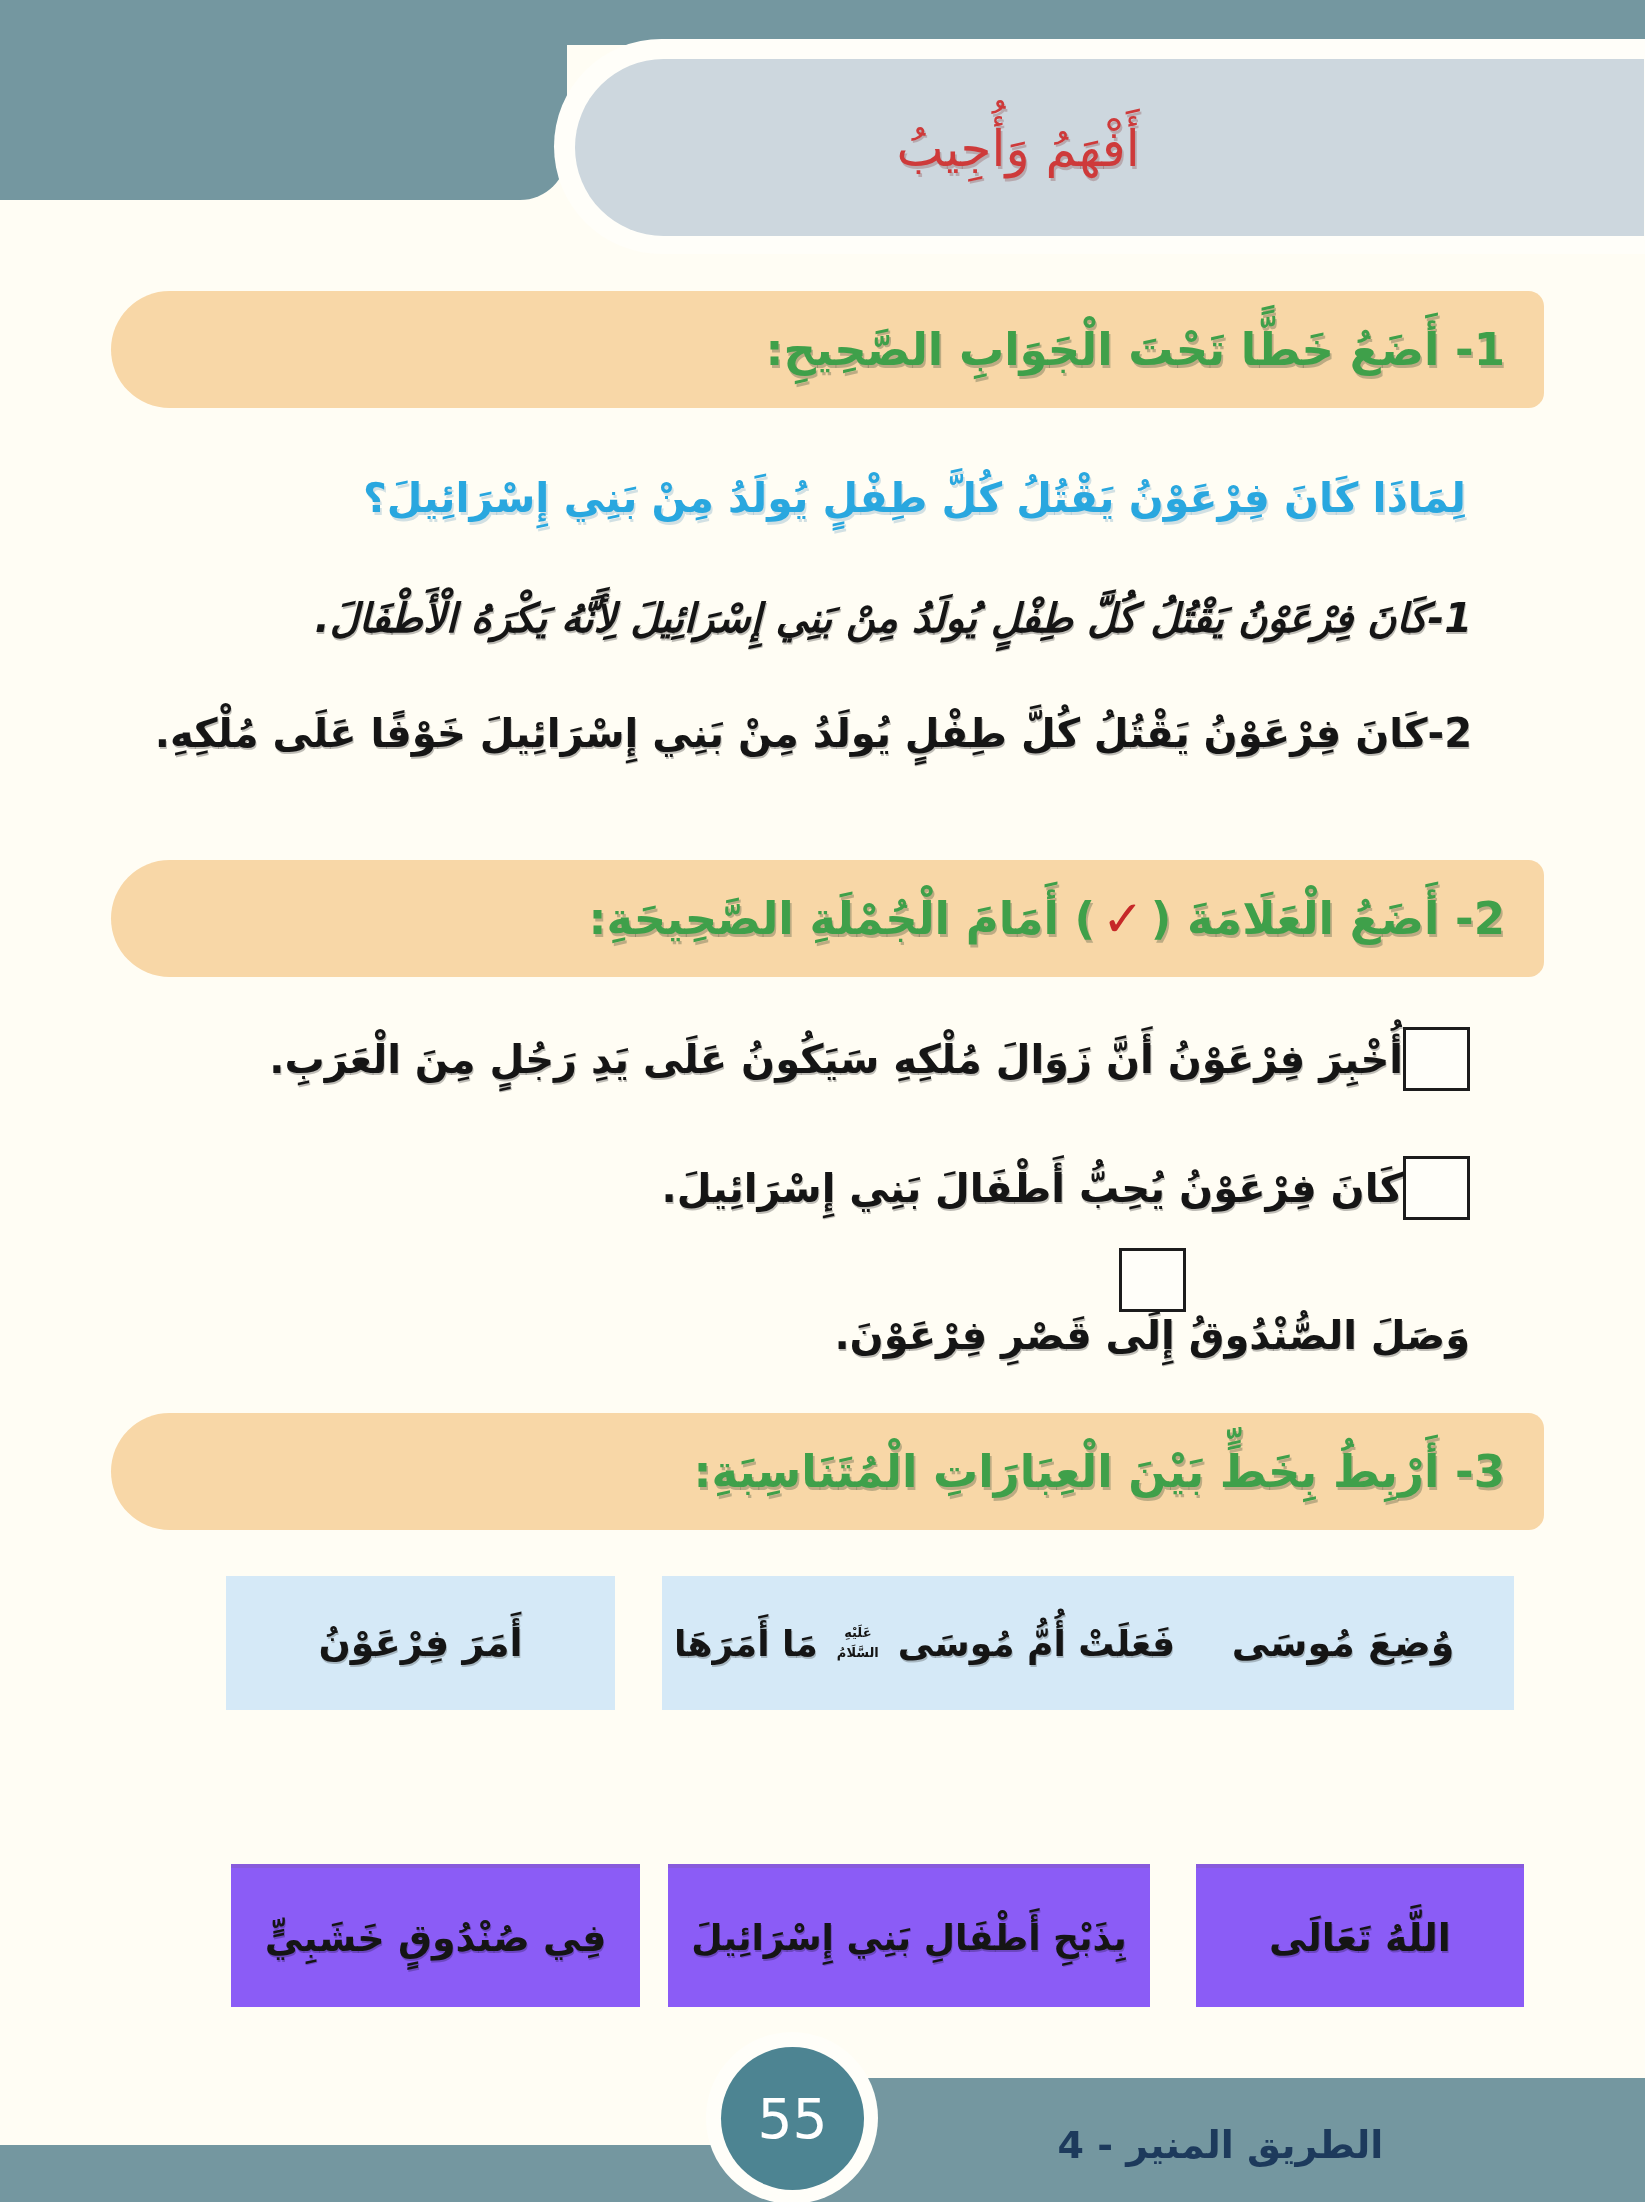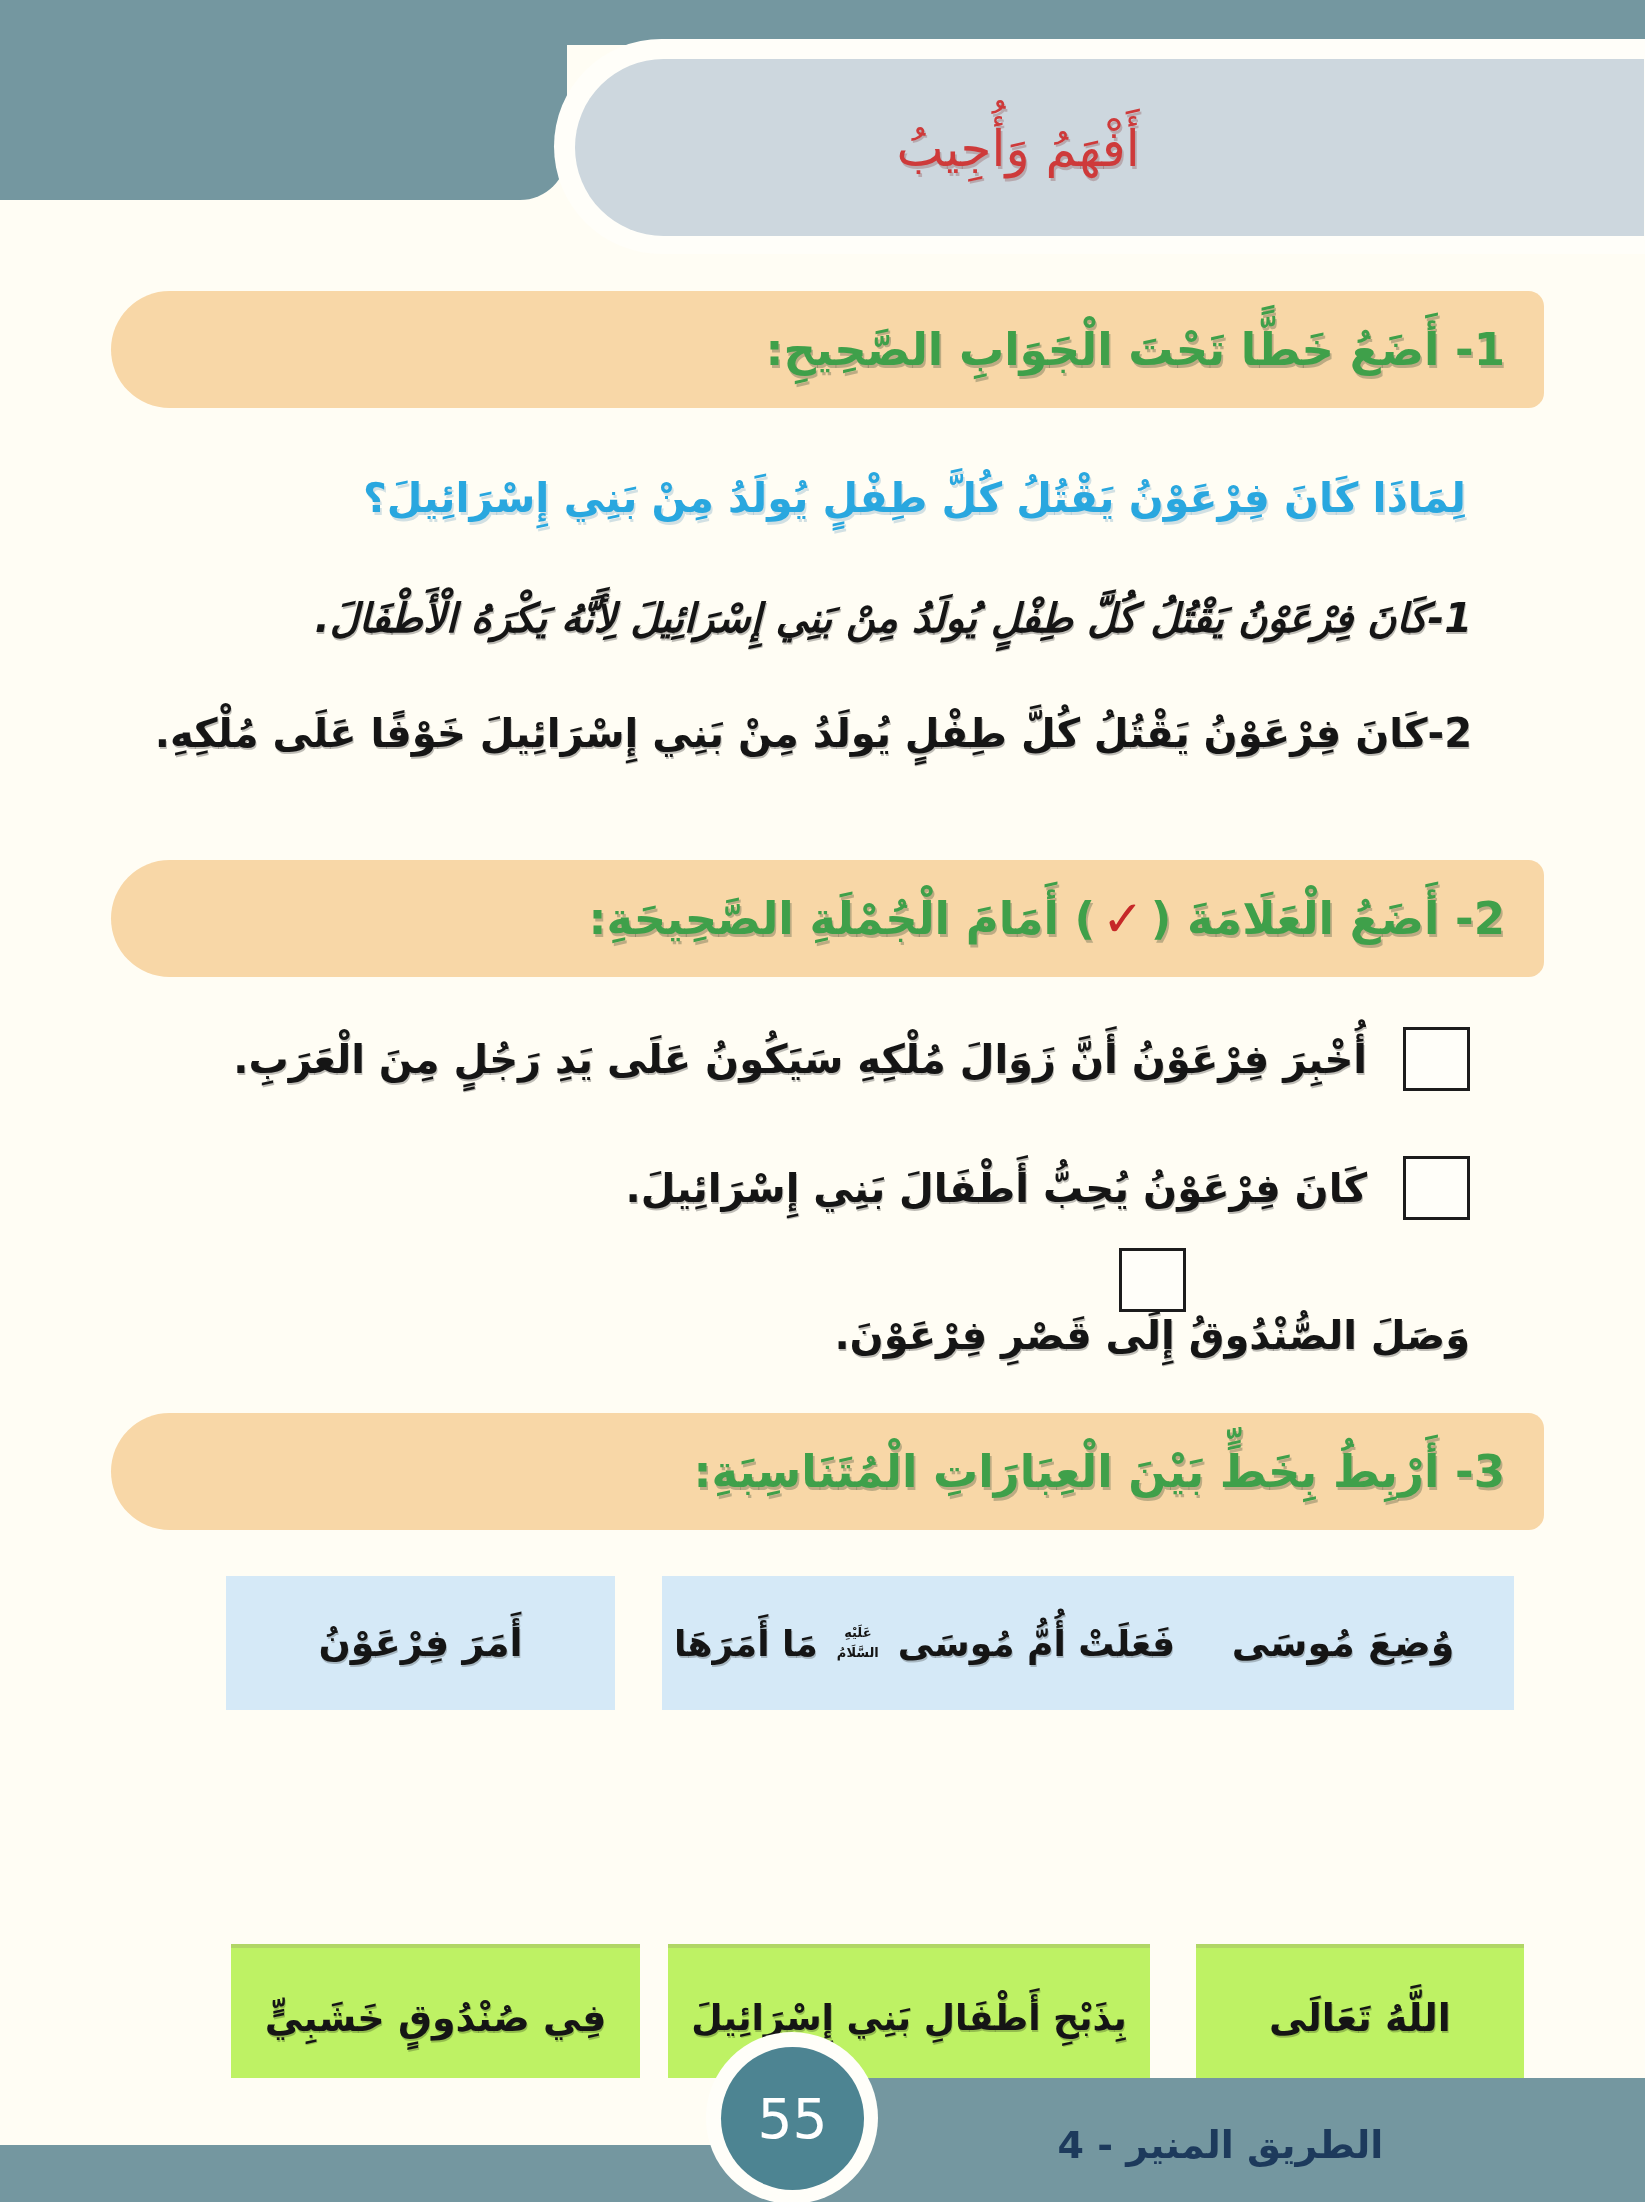--- a/index.html
+++ b/index.html
@@ -54,39 +54,39 @@
     position:absolute; right:173px; height:103px;
     display:flex; align-items:center;
     color:#151515; font-size:40px; font-weight:bold; white-space:nowrap;
     text-shadow:0.9px 1.7px 0 rgba(0,0,0,0.25);
   }
   .option.o1 { top:566px;font-style:italic; }
   .option.o2 { top:681px; }
   
   .stmt-row {
     position:absolute; right:175px; height:129px;
-    display:flex; align-items:center; direction:rtl; column-gap:36px;
+    display:flex; align-items:center; direction:rtl; 
     color:#151515; font-size:40px; font-weight:bold; white-space:nowrap;
     text-shadow:0.9px 1.7px 0 rgba(0,0,0,0.25);
   }
   .stmt-row.s1 { top:994px; }
   .stmt-row.s2 { top:1123px; }
   .stmt-row.s3 { top:1248px;flex-direction:column; }
   .checkbox {
     width:67px; height:64px; background:#fffef9;
     border:3.4px solid #1c1c1c; flex:0 0 auto;
   }
   
   .match-box {
     position:absolute; display:flex; align-items:center; justify-content:center;
     color:#151515; font-weight:bold; text-align:center;
     text-shadow:0.9px 1.7px 0 rgba(0,0,0,0.22);
   }
   .rowtop { top:1576px; height:134px; background:#d5e9f7; font-size:38px; }
-  .rowbot { top:1944px; height:143px; background:#bef264; font-size:38px;
+  .rowbot { top:1864px; height:143px; background:#8b5cf6; font-size:38px;
             border-top:4.3px solid rgba(120,90,105,0.18); }
   .mt-r { left:1173px; width:342px; }
   .mt-m { left:663px;  width:525px; font-size:36px; }
   .mt-l { left:227px;  width:389px; }
   .mb-r { left:1197px; width:328px; }
   .mb-m { left:669px;  width:482px; font-size:36px; }
   .mb-l { left:232px;  width:409px; }
   .honorific {
     display:inline-block; width:62px; font-size:13px; line-height:20px;
     text-align:center; vertical-align:middle; margin:0 9px;

